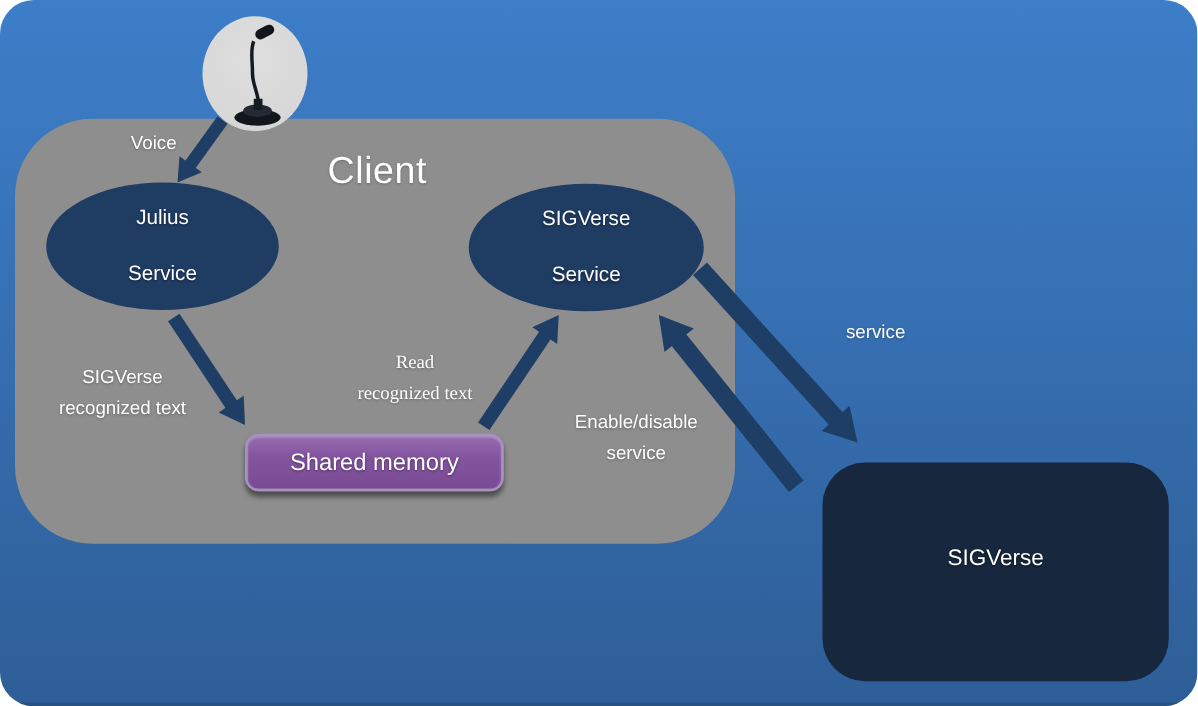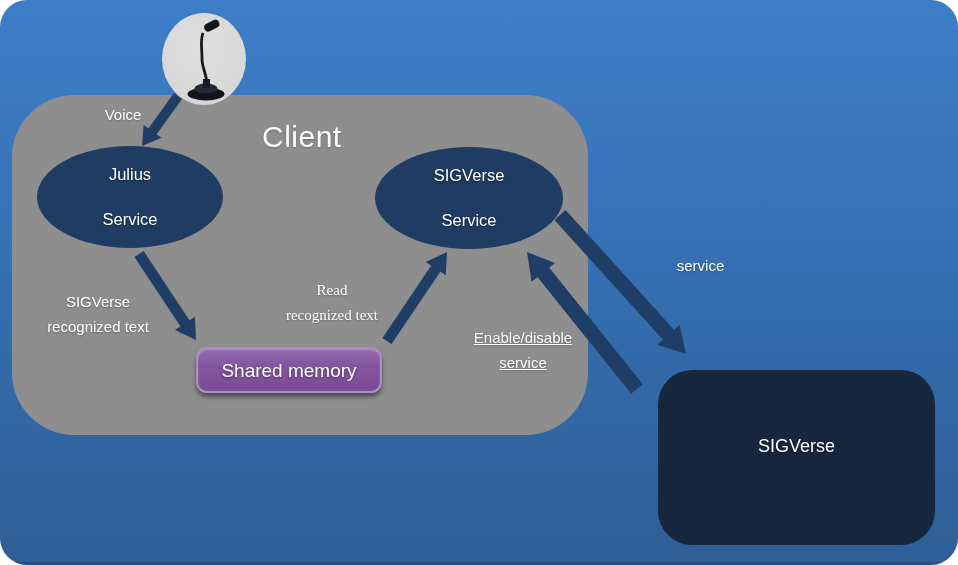--- a/index.html
+++ b/index.html
@@ -24,39 +24,39 @@
   .mic svg { width:100%; height:100%; display:block; }
   .node {
     position:absolute; display:flex; flex-direction:column; justify-content:center; align-items:center;
     text-align:center;
   }
   .ellipse { border-radius:50%; background: var(--node,#1F3C63); gap: 16px; }
   .node div { font-size:16.5px; line-height:29px; text-shadow:0 1px 2px rgba(0,0,0,.45); }
   .julius { left:37px; top:146px; width:186px; height:102px; }
   .sigsvc { left:375px; top:147px; width:188px; height:102px; }
   .shared {
-    left:196px; top:347px; width:186px; height:46px; box-sizing:border-box;
+    left:196px; top:347px; width:207px; height:46px; box-sizing:border-box;
     border-radius:11px; border:2px solid var(--purple-border,#A791C1);
     background: linear-gradient(180deg, var(--purple-top,#946BB0) 0%, #84549F 40%, var(--purple-bottom,#7A4B95) 100%);
     box-shadow: 0 4px 4px rgba(0,0,0,.45), inset 0 1px 2px rgba(255,255,255,.3);
   }
   .shared div { font-size:19px; line-height:19px; }
   .controller {
     left:658px; top:370px; width:277px; height:175px; border-radius:34px;
     background: var(--controller,#16273E); padding-bottom:22px; box-sizing:border-box;
   }
   .controller div { font-size:18px; line-height:31px; }
   .lbl {
     position:absolute; font-size:15px; line-height:25px; text-align:center;
     text-shadow:0 1px 2px rgba(25,25,25,.35);
   }
   .lbl-voice { left:83px; top:102px; width:80px; }
   .lbl-publish { left:18px; top:289px; width:160px; }
   .lbl-read { left:252px; top:278px; width:160px;font-family:Liberation Serif, serif; }
-  .lbl-enable { left:443px; top:325px; width:160px;text-decoration:underline; }
+  .lbl-enable { left:429px; top:325px; width:160px; }
   .lbl-send { left:608px; top:253px; width:185px; }
   .arrows { position:absolute; left:0; top:0; width:958px; height:565px; }
   .arrows line { stroke: var(--arrow,#1F3E66); }
   .arrows polygon { fill: var(--arrow,#1F3E66); }
 </style>
 </head>
 <body>
 
 <div class="page">
 

